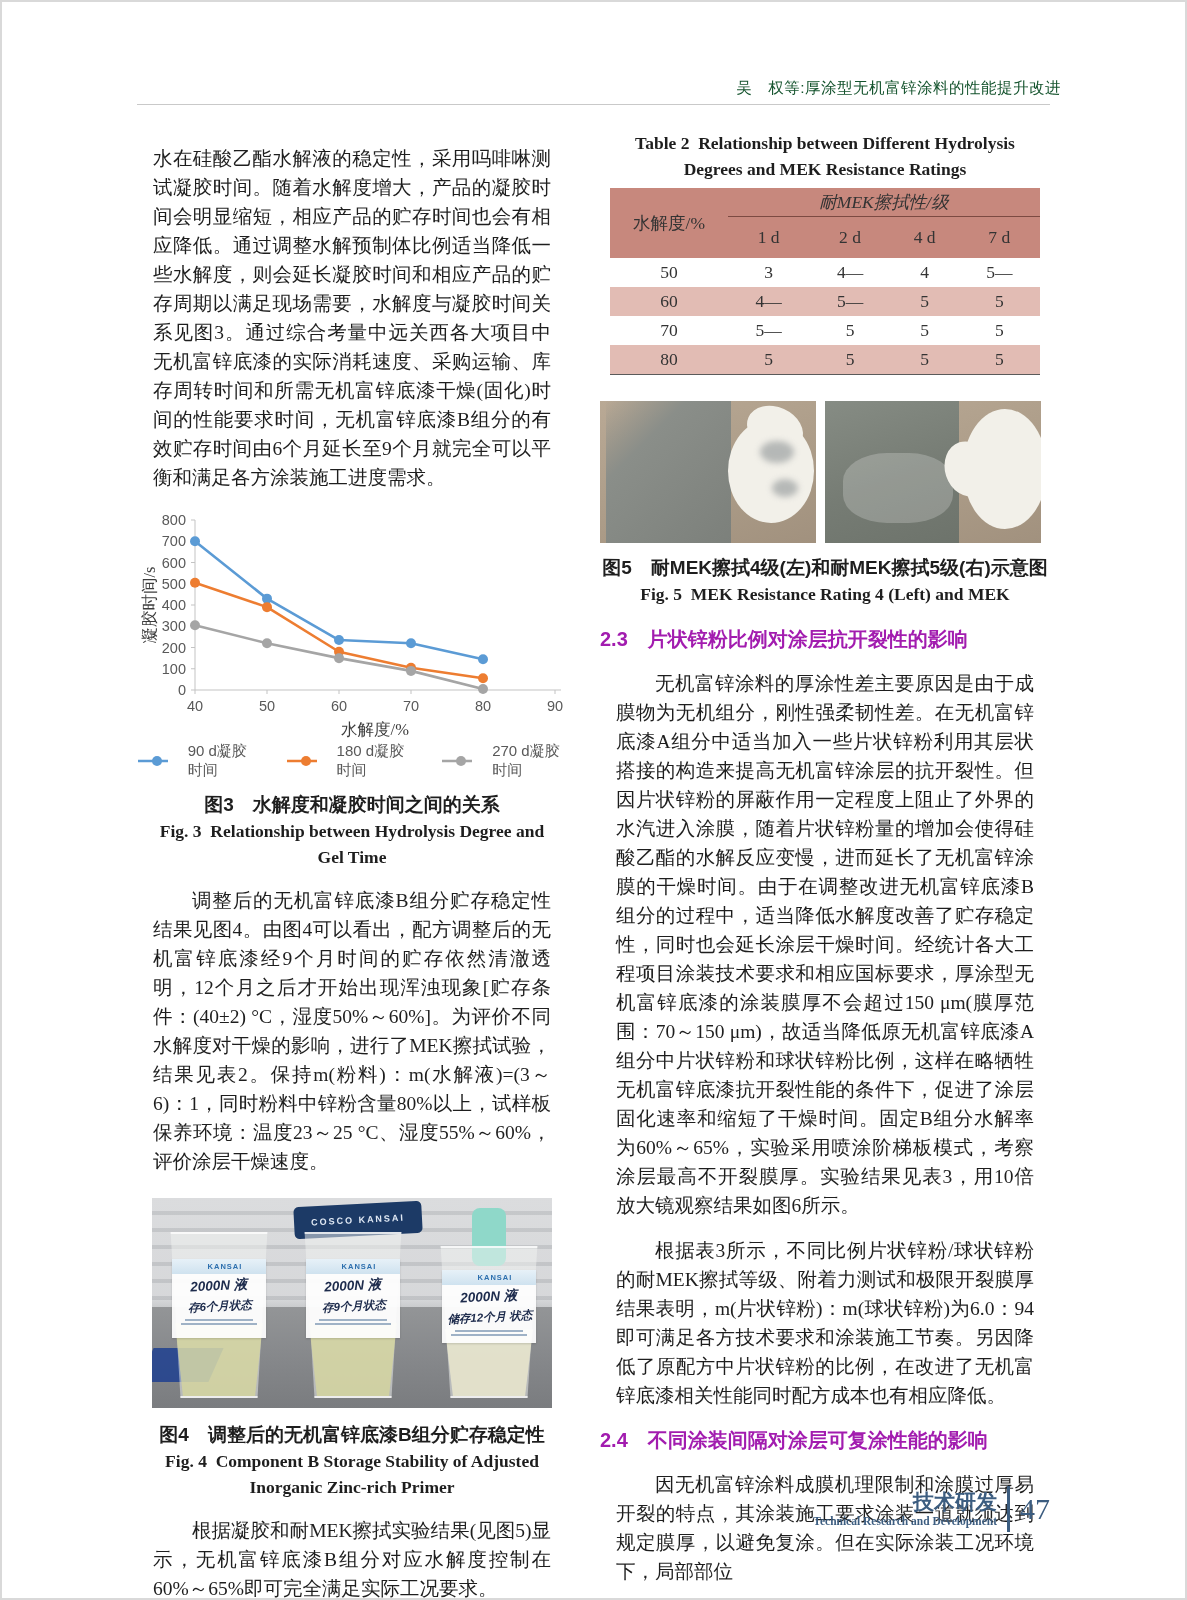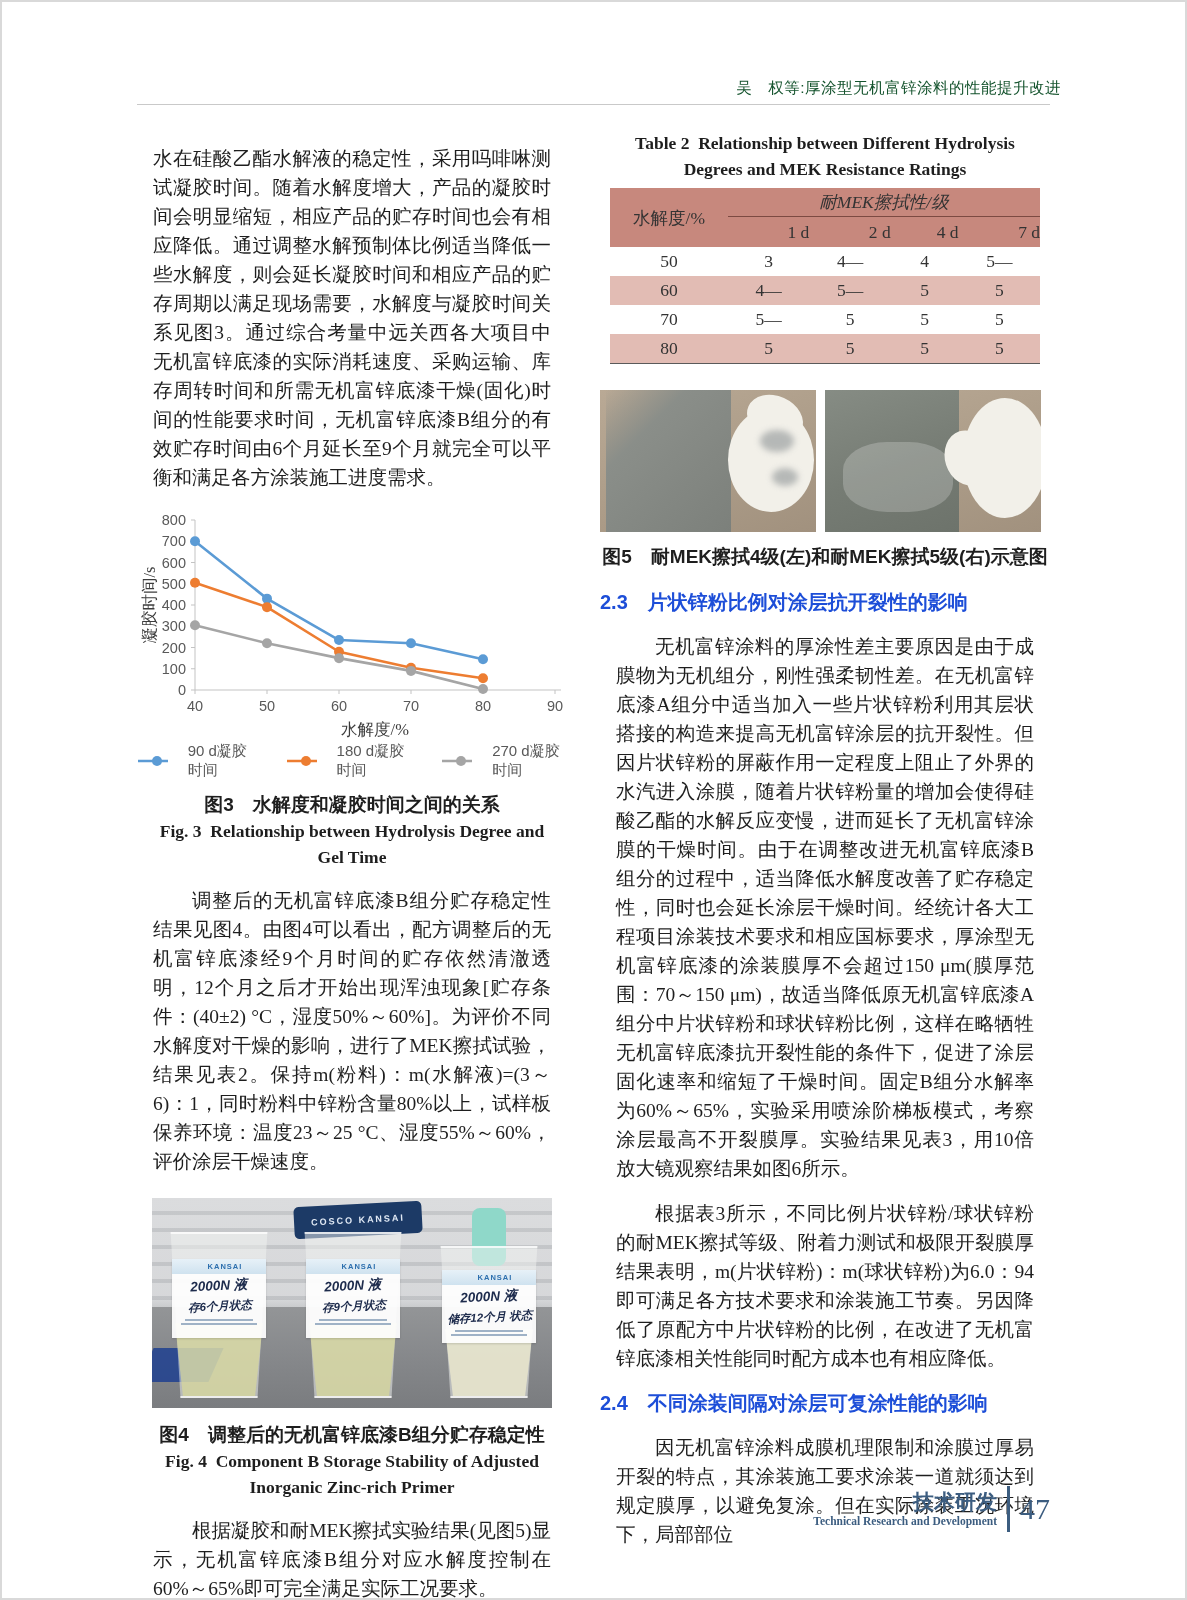--- a/index.html
+++ b/index.html
@@ -27,21 +27,21 @@
   
   .cap-zh{margin-top:12px;text-align:center;font-weight:bold;font-size:19px;line-height:26px;
           font-family:"Liberation Sans","DejaVu Sans",sans-serif;white-space:pre-wrap;}
   .cap-en{text-align:center;font-weight:bold;font-size:17.5px;line-height:26px;white-space:pre-wrap;}
   
   table.t2{border-collapse:collapse;width:430px;margin:6px auto 0;text-align:center;
            font-size:17.5px;color:#333;}
   .t2 th,.t2 td{padding:0;font-weight:normal;}
   .t2 .hrow th{background:#c7887d;}
   .t2 .hrow1 th{height:28px;}
-  .t2 .hrow2 th{height:30px;text-align:right;}
+  .t2 .hrow2 th{height:41px;}
   .t2 .hgroup{border-bottom:1px solid #7c4a42;font-style:italic;}
   .t2 td{height:29px;}
   .t2 tr.alt td{background:#e2bcb4;}
   .t2 tr.last td{border-bottom:1.5px solid #5a5a5a;}
   
   .photo4{position:relative;width:400px;height:210px;margin:22px auto 0;overflow:hidden;
           background:linear-gradient(180deg,#d8d9db 0%,#c6c8cb 48%,#939597 52%,#85878a 78%,#7a7c7f 100%);}
   .steps{position:absolute;left:0;right:0;top:0;height:52%;
          background:repeating-linear-gradient(180deg,#dcdddf 0 13px,#c0c2c5 13px 17px);opacity:.75;}
   .band{position:absolute;top:6px;left:142px;width:128px;height:32px;background:#1c3a66;border-radius:5px;
@@ -72,21 +72,21 @@
   .photo5{position:relative;width:216px;height:142px;overflow:hidden;
           background:linear-gradient(160deg,#b9a995 0%,#ab9b87 60%,#a1917e 100%);}
   .panel{position:absolute;top:0;bottom:0;left:6px;width:58%;
          background:linear-gradient(135deg,#92968f 0%,#84888302 0%,#8a8e89 30%,#7c807b 100%);}
   .panel.dark{width:62%;left:0;background:linear-gradient(160deg,#868c84 0%,#767c74 55%,#6d736b 100%);}
   .cloth{position:absolute;border-radius:50%;background:#f2f0e9;}
   .smudge{position:absolute;border-radius:50%;background:#8e9496;filter:blur(3px);opacity:.6;}
   .ghost{position:absolute;border-radius:40%;background:#ffffff;opacity:.22;}
   
   .sechead{margin-top:18px;font-family:"Liberation Sans","DejaVu Sans",sans-serif;font-weight:bold;
-           font-size:20px;color:#1d4ed8;white-space:pre-wrap;line-height:28px;}
+           font-size:20px;color:#a21caf;white-space:pre-wrap;line-height:28px;}
   
   .footer{position:absolute;top:1486px;right:137px;display:flex;align-items:center;gap:10px;color:#3c5d80;}
   .f-zh{font-family:"Liberation Sans","DejaVu Sans",sans-serif;font-weight:bold;font-size:21px;text-align:right;line-height:24px;}
   .f-en{font-size:11.5px;font-weight:bold;text-align:right;line-height:14px;}
   .f-bar{width:3px;height:46px;background:#3c5d80;}
   .f-num{font-size:30px;line-height:46px;} .mt12{margin-top:12px;} .mt16{margin-top:16px;}
 </style>
 </head>
 <body>
 
@@ -300,20 +300,21 @@
         <div class="smudge" style="left:172px;top:78px;width:26px;height:18px;"></div>
       </div>
       <div class="photo5">
         <div class="panel dark"></div>
         <div class="ghost" style="left:18px;top:52px;width:110px;height:70px;"></div>
         <div class="cloth" style="left:138px;top:8px;width:84px;height:120px;"></div>
         <div class="cloth" style="left:120px;top:40px;width:46px;height:56px;transform:rotate(-18deg);"></div>
       </div>
     </div>
     <div class="cap-zh">图5　耐MEK擦拭4级(左)和耐MEK擦拭5级(右)示意图</div>
+    <div class="cap-en">Fig. 5&nbsp;&nbsp;MEK Resistance Rating 4 (Left) and MEK</div>
 
     <div class="sechead">2.3　片状锌粉比例对涂层抗开裂性的影响</div>
     <p class="body indent">无机富锌涂料的厚涂性差主要原因是由于成膜物为无机组分，刚性强柔韧性差。在无机富锌底漆A组分中适当加入一些片状锌粉利用其层状搭接的构造来提高无机富锌涂层的抗开裂性。但因片状锌粉的屏蔽作用一定程度上阻止了外界的水汽进入涂膜，随着片状锌粉量的增加会使得硅酸乙酯的水解反应变慢，进而延长了无机富锌涂膜的干燥时间。由于在调整改进无机富锌底漆B组分的过程中，适当降低水解度改善了贮存稳定性，同时也会延长涂层干燥时间。经统计各大工程项目涂装技术要求和相应国标要求，厚涂型无机富锌底漆的涂装膜厚不会超过150 μm(膜厚范围：70～150 μm)，故适当降低原无机富锌底漆A组分中片状锌粉和球状锌粉比例，这样在略牺牲无机富锌底漆抗开裂性能的条件下，促进了涂层固化速率和缩短了干燥时间。固定B组分水解率为60%～65%，实验采用喷涂阶梯板模式，考察涂层最高不开裂膜厚。实验结果见表3，用10倍放大镜观察结果如图6所示。</p>
     <p class="body indent">根据表3所示，不同比例片状锌粉/球状锌粉的耐MEK擦拭等级、附着力测试和极限开裂膜厚结果表明，m(片状锌粉)：m(球状锌粉)为6.0：94即可满足各方技术要求和涂装施工节奏。另因降低了原配方中片状锌粉的比例，在改进了无机富锌底漆相关性能同时配方成本也有相应降低。</p>
 
     <div class="sechead" style="margin-top:12px">2.4　不同涂装间隔对涂层可复涂性能的影响</div>
     <p class="body indent">因无机富锌涂料成膜机理限制和涂膜过厚易开裂的特点，其涂装施工要求涂装一道就须达到规定膜厚，以避免复涂。但在实际涂装工况环境下，局部部位</p>
   </div>
 
   <div class="footer">

